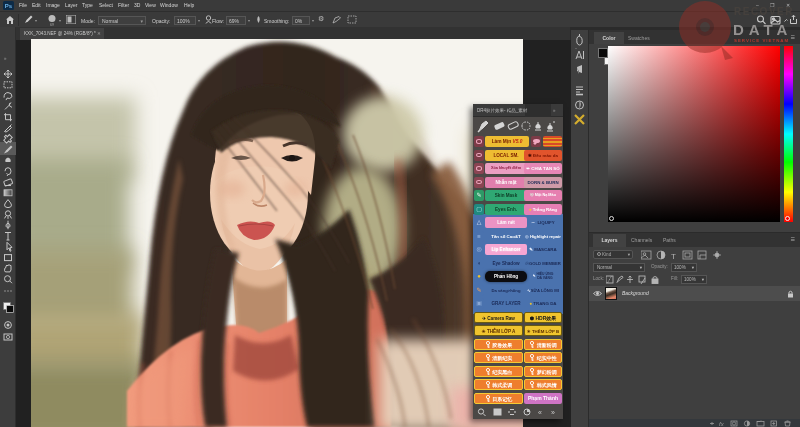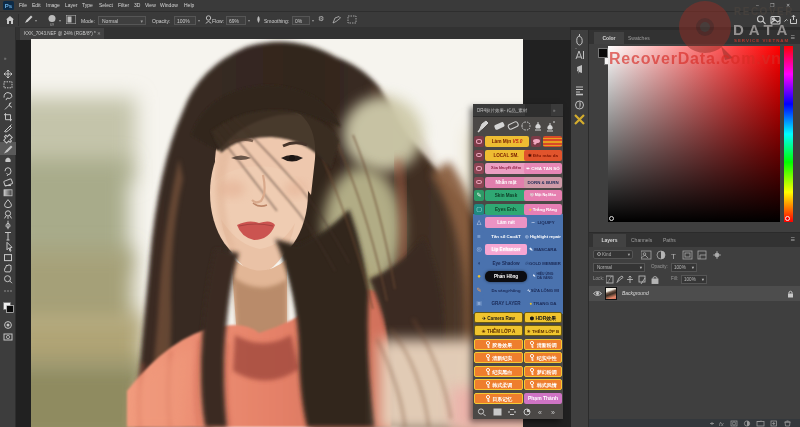--- a/index.html
+++ b/index.html
@@ -586,15 +586,14 @@
       <g opacity=".5">
         <circle cx="60" cy="27" r="26" fill="#942e26"></circle>
         <circle cx="60" cy="27" r="9" fill="#6e2521"></circle>
         <circle cx="60" cy="27" r="5" fill="#57413c"></circle>
         <path d="M76 46 L88 58 L80 60 Z" fill="#8e2b24"></path>
       </g>
       <text x="89" y="15" font-family="Liberation Sans" font-weight="bold" font-size="10" fill="#46413d" letter-spacing="1.5" opacity=".95">RECOVER</text>
       <text x="88" y="34.5" font-family="Liberation Sans" font-weight="bold" font-size="15" fill="#949190" letter-spacing="5">DATA</text>
       <text x="89" y="41.5" font-family="Liberation Sans" font-weight="bold" font-size="4.4" fill="#b43a30" letter-spacing="1">SERVICE VIETNAM</text>
     </svg>
-    <div class="abs" style="left:609px;top:50px;width:191px;height:17px;font-size:16px;font-weight:bold;letter-spacing:.8px;color:rgba(215,42,36,.66);font-family:'Liberation Sans',sans-serif;">RecoverData.com.vn</div>
   </div>
 </div>
 
 </body></html>

